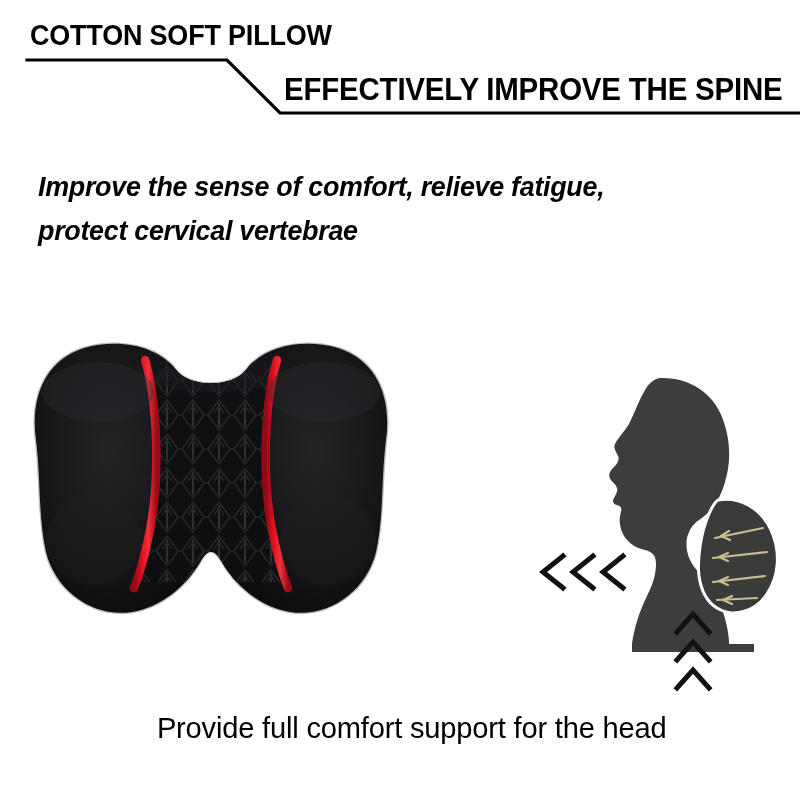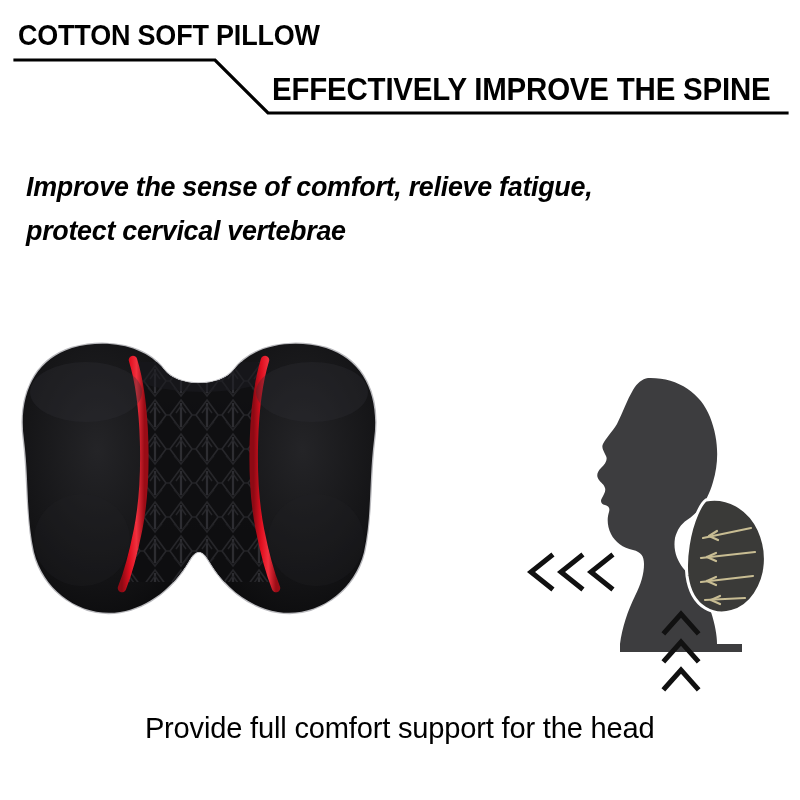--- a/index.html
+++ b/index.html
@@ -10,21 +10,21 @@
   body {
     width: 800px;
     height: 800px;
     position: relative;
     overflow: hidden;
     font-family: "Liberation Sans", sans-serif;
     color: #000000;
   }
   #infographic {
     position: absolute;
-    left: 0; top: 0;
+    left: 12px; top: 0;
     width: 670px; height: 800px;
     background: #ffffff;
   }
 
   
   .headline-1 {
     position: absolute;
     left: 18px;
     top: 18px;
     font-size: 29px;

